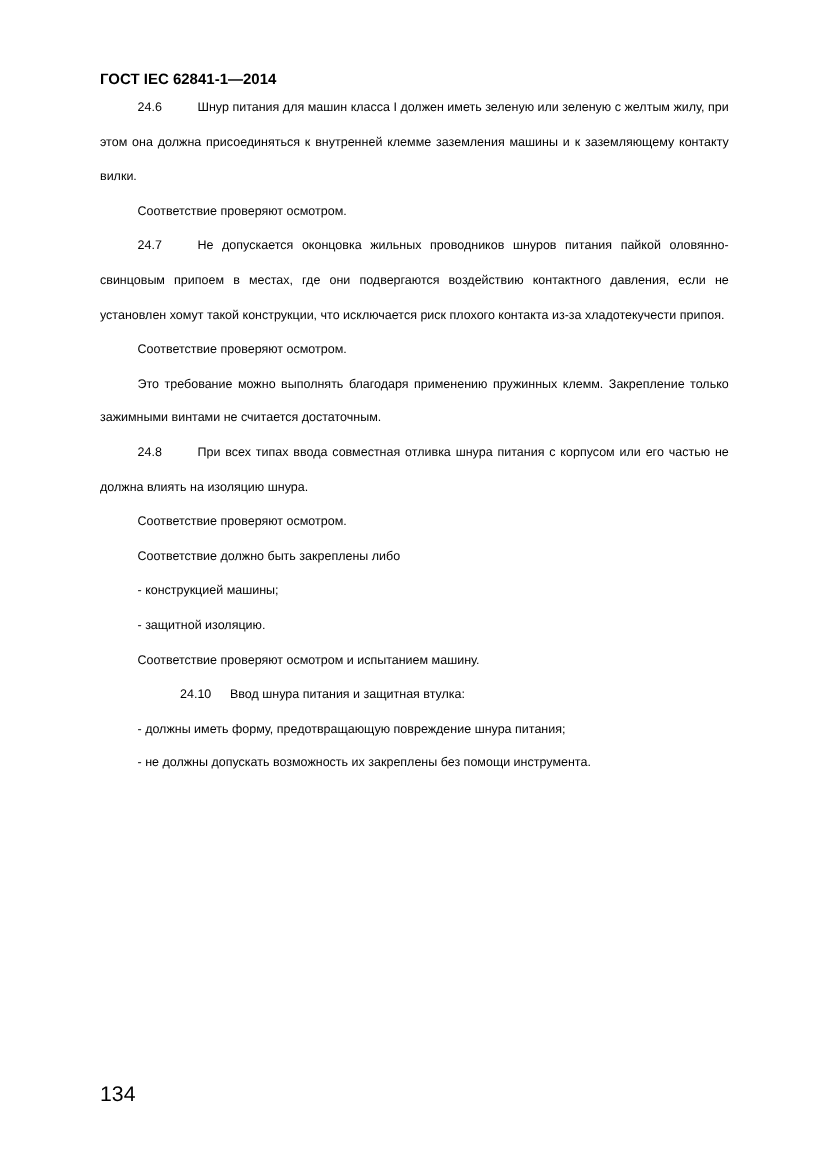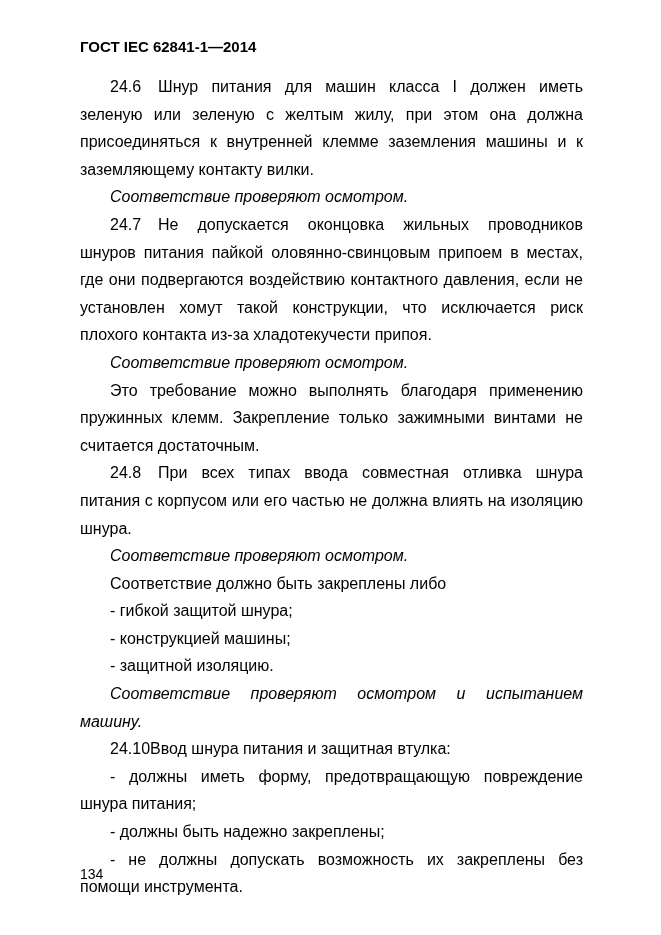--- a/index.html
+++ b/index.html
@@ -1,41 +1,39 @@
 <!DOCTYPE html>
 <html><head>
 <meta charset="utf-8">
 <style>
   html, body { margin:0; padding:0; background:#ffffff; }
   body { width:661px; height:935px; position:relative; overflow:hidden; color:#000; font-family:"Liberation Sans", sans-serif; }
-  .header { position:absolute; left:80px; top:38px; font-size:15px; font-weight:bold; }
-  .content { position:absolute; left:80px; top:73px; width:503px; font-size:16px; line-height:27.6px; }
+  .header { position:absolute; left:80px; top:56px; font-size:12px; font-weight:bold; }
+  .content { position:absolute; left:80px; top:73px; width:503px; font-size:10px; line-height:27.6px; }
   .p { margin:0; text-align:justify; text-indent:30px; }
-  .it { font-style:italic; }
+  .it { }
   .num { display:inline-block; text-indent:0; width:48px; }
-  .num.wide { width:40px; }
-  .pageno { position:absolute; left:80px; top:866px; font-size:14px; }
+  .num.wide { width:40px;margin-left:34px; }
+  .pageno { position:absolute; left:80px; top:866px; font-size:17px; }
 </style>
 </head>
 <body>
 
 <div class="header">ГОСТ IEC 62841-1—2014</div>
 
 <div class="content">
   <p class="p"><span class="num">24.6</span><span>Шнур питания для машин класса I должен иметь зеленую или зеленую с желтым жилу, при этом она должна присоединяться к внутренней клемме заземления машины и к заземляющему контакту вилки.</span></p>
   <p class="p it">Соответствие проверяют осмотром.</p>
   <p class="p"><span class="num">24.7</span><span>Не допускается оконцовка жильных проводников шнуров питания пайкой оловянно-свинцовым припоем в местах, где они подвергаются воздействию контактного давления, если не установлен хомут такой конструкции, что исключается риск плохого контакта из-за хладотекучести припоя.</span></p>
   <p class="p it">Соответствие проверяют осмотром.</p>
   <p class="p">Это требование можно выполнять благодаря применению пружинных клемм. Закрепление только зажимными винтами не считается достаточным.</p>
   <p class="p"><span class="num">24.8</span><span>При всех типах ввода совместная отливка шнура питания с корпусом или его частью не должна влиять на изоляцию шнура.</span></p>
   <p class="p it">Соответствие проверяют осмотром.</p>
   <p class="p">Соответствие должно быть закреплены либо</p>
-  <p class="p">- гибкой защитой шнура;</p>
   <p class="p">- конструкцией машины;</p>
   <p class="p">- защитной изоляцию.</p>
   <p class="p it">Соответствие проверяют осмотром и испытанием машину.</p>
   <p class="p"><span class="num wide">24.10</span><span>Ввод шнура питания и защитная втулка:</span></p>
   <p class="p">- должны иметь форму, предотвращающую повреждение шнура питания;</p>
-  <p class="p">- должны быть надежно закреплены;</p>
   <p class="p">- не должны допускать возможность их закреплены без помощи инструмента.</p>
 </div>
 
 <div class="pageno">134</div>
 
 </body></html>

